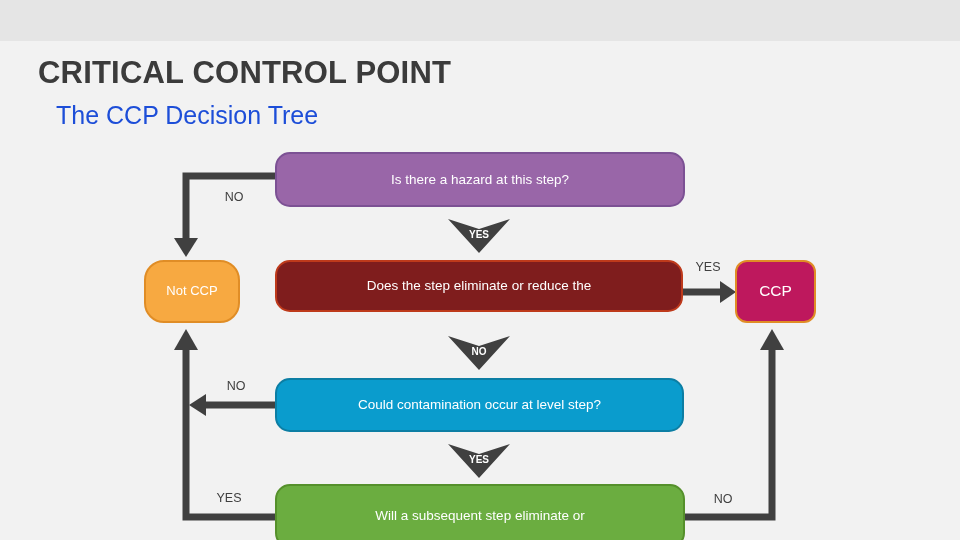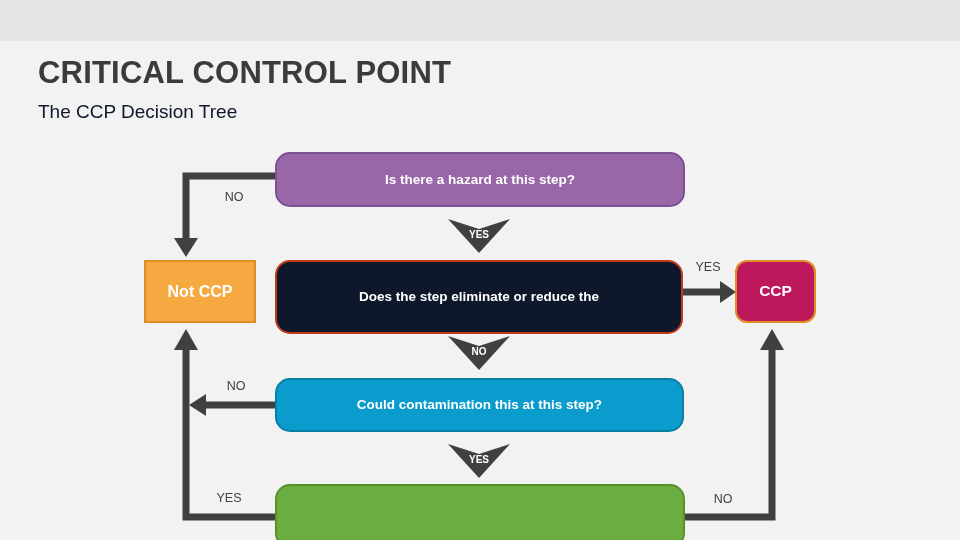--- a/index.html
+++ b/index.html
@@ -16,54 +16,54 @@
     position: absolute;
     left: 38px; top: 14px;
     font-size: 31px;
     font-weight: 700;
     color: #3B3B3B;
     letter-spacing: 0.2px;
     white-space: nowrap;
   }
   .subtitle {
     position: absolute;
-    left: 38px; top: 60px;
-    font-size: 19px;
+    left: 56px; top: 60px;
+    font-size: 25px;
     font-weight: 400;
-    color: #0f172a;
+    color: #1d4ed8;
     white-space: nowrap;
   }
   svg.connectors {
     position: absolute;
     left: 0; top: 0;
     width: 960px; height: 540px;
   }
   .conn { fill: none; stroke: #404040; stroke-width: 7; }
   .head { fill: #404040; stroke: none; }
   .chev { fill: #404040; stroke: none; }
   .node {
     position: absolute;
     display: flex;
     flex-direction: column;
     align-items: center;
     justify-content: center;
     text-align: center;
     color: #FFFFFF;
-    font-weight: 700;
+    font-weight: 400;
     box-sizing: border-box;
     border-radius: 15px;
     border: 2px solid transparent;
     font-size: 13.5px;
     line-height: 1.45;
   }
   .node-q1 { left: 275px; top: 111px; width: 410px; height: 55px; background: #9966A8; border-color: #7C5194; }
-  .node-q2 { left: 275px; top: 219px; width: 408px; height: 74px; background: #0f172a; border-color: #BE3A1B; }
+  .node-q2 { left: 275px; top: 219px; width: 408px; height: 52px; background: #7f1d1d; border-color: #BE3A1B; }
   .node-q3 { left: 275px; top: 337px; width: 409px; height: 54px; background: #0A9CCD; border-color: #0C7EA4; }
   .node-q4 { left: 275px; top: 443px; width: 410px; height: 64px; background: #6BAD40; border-color: #55902B; }
-  .node-notccp { left: 144px; top: 219px; width: 112px; height: 63px; background: #F7A941; border-color: #E08D26; border-radius: 0; font-size: 16px; }
+  .node-notccp { left: 144px; top: 219px; width: 96px; height: 63px; background: #F7A941; border-color: #E08D26; border-radius: 20px; font-size: 13px; }
   .node-ccp { left: 735px; top: 219px; width: 81px; height: 63px; background: #be185d; border-color: #E08D26; border-radius: 12px; font-size: 15.5px; }
   .edge-label {
     position: absolute;
     transform: translate(-50%, -50%);
     font-size: 12.5px;
     color: #404040;
     white-space: nowrap;
   }
   .chev-label {
     position: absolute;
@@ -114,24 +114,25 @@
 
   <div class="node node-q1">
     <span>Is there a hazard at this step?</span>
   </div>
 
   <div class="node node-q2">
     <span>Does the step eliminate or reduce the</span>
   </div>
 
   <div class="node node-q3">
-    <span>Could contamination this at this step?</span>
+    <span>Could contamination occur at level step?</span>
   </div>
 
   <div class="node node-q4">
+    <span>Will a subsequent step eliminate or</span>
   </div>
 
   <div class="node node-notccp">
     <span>Not CCP</span>
   </div>
 
   <div class="node node-ccp">
     <span>CCP</span>
   </div>
 

